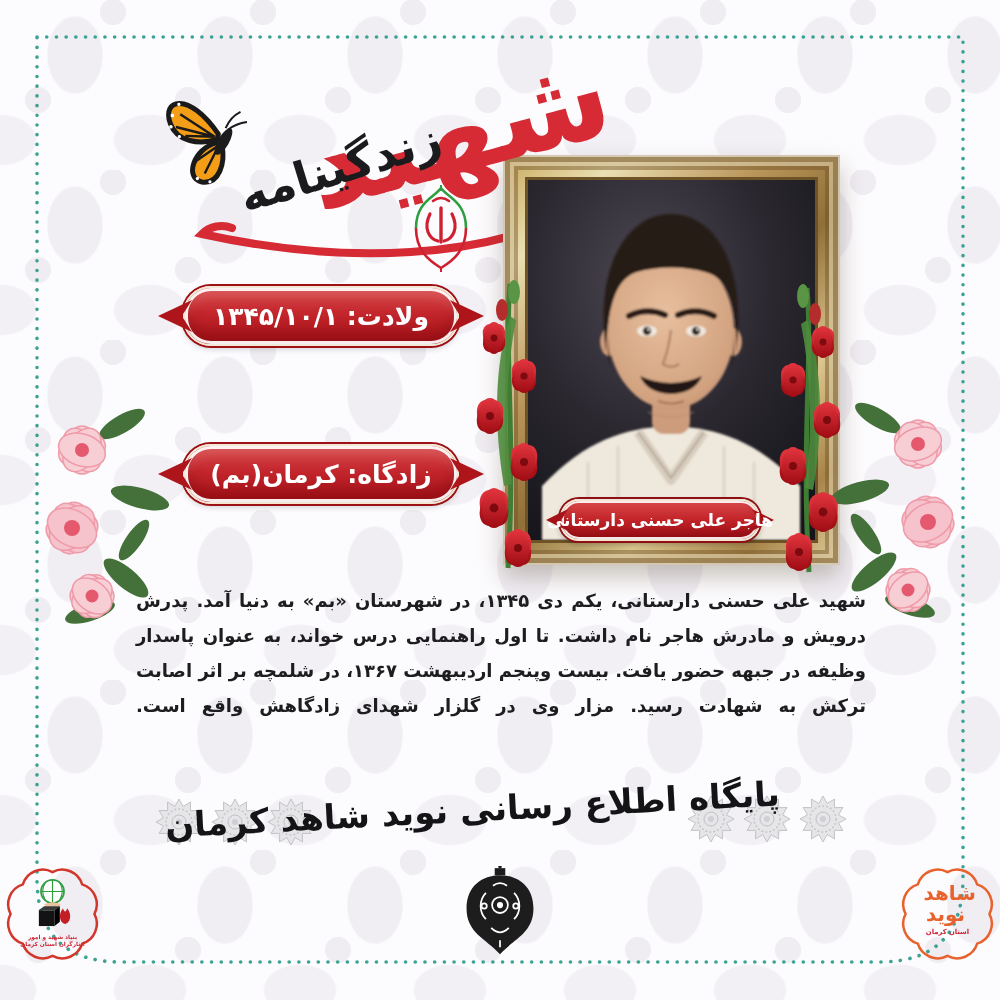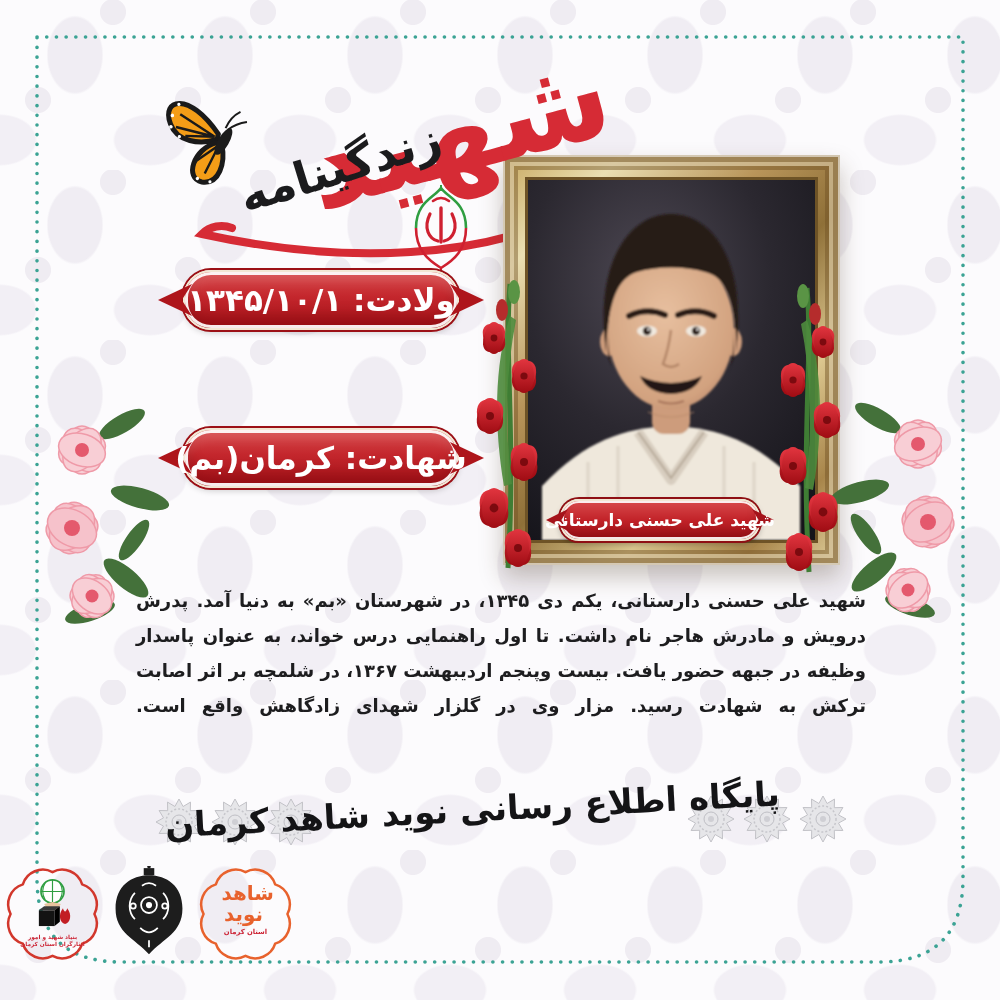--- a/index.html
+++ b/index.html
@@ -34,21 +34,21 @@
   .banner{
     position:absolute;left:183px;width:272px;height:56px;z-index:3;
     border-radius:28px;
     background:linear-gradient(180deg,#d8494b 0%,#c3262c 45%,#a8131a 100%);
     border:2px solid #f2e7d4;
     box-shadow:0 0 0 2px #9c1016, 0 3px 6px rgba(0,0,0,.18),
       inset 0 0 0 3px rgba(255,255,255,.92),
       inset 0 -12px 14px rgba(110,0,6,.35),
       inset 0 10px 10px rgba(255,255,255,.10);
     display:flex;align-items:center;justify-content:center;
-    color:#fff;font-size:31px;font-weight:bold;direction:rtl;white-space:nowrap;
+    color:#fff;font-size:25px;font-weight:bold;direction:rtl;white-space:nowrap;margin-top:16px;
   }
   .banner::before,.banner::after{
     content:"";position:absolute;top:50%;width:34px;height:32px;
     background:#ae151b;transform:translateY(-50%);z-index:-1;
     filter:drop-shadow(0 1px 1px rgba(120,10,12,.6));
   }
   .banner::before{left:-27px;clip-path:polygon(0 50%,100% 0,70% 50%,100% 100%);}
   .banner::after{right:-27px;clip-path:polygon(100% 50%,0 0,30% 50%,0 100%);}
   .banner-1{top:270px;} .banner-2{top:349px;} .banner-3{top:428px;} .banner-4{top:507px;}
   
@@ -102,21 +102,21 @@
     position:absolute;left:220px;top:788px;width:560px;z-index:3;
     text-align:center;font-size:34px;font-weight:bold;color:#141416;
     direction:rtl;white-space:nowrap;transform:rotate(-3deg);
     letter-spacing:-1px;
   }
   .rosettes{position:absolute;display:flex;gap:10px;z-index:2;}
   .rosettes-left{left:156px;top:799px;}
   .rosettes-right{left:688px;top:796px;}
   .logos-row{
     position:absolute;left:0;right:0;top:860px;z-index:3;
-    display:flex;justify-content:flex-start;align-items:flex-start;
+    display:flex;justify-content:space-between;align-items:flex-start;
   }
   .seal-red{color:#d2372c;} .seal-orange{color:#e8622d;}
   .logo-medallion{margin-top:6px;}
 </style>
 </head>
 <body>
 
 <div class="poster">
 
   <svg width="0" height="0" style="position:absolute">
@@ -168,21 +168,21 @@
     <path d="M8,44 C8,66 20,76 33,84 C46,76 58,66 58,44" fill="none" stroke="#cf2030" stroke-width="2.6"></path>
     <path d="M33,1 L33,7" stroke="#2f9e41" stroke-width="2"></path>
     <path d="M33,84 L33,88" stroke="#cf2030" stroke-width="2"></path>
     <path d="M33,24 L33,58" stroke="#cf2030" stroke-width="3.4" stroke-linecap="round"></path>
     <path d="M22,30 C15,44 21,55 30,57" fill="none" stroke="#cf2030" stroke-width="3.2" stroke-linecap="round"></path>
     <path d="M44,30 C51,44 45,55 36,57" fill="none" stroke="#cf2030" stroke-width="3.2" stroke-linecap="round"></path>
     <path d="M25,17 Q33,11 41,17" fill="none" stroke="#cf2030" stroke-width="2.6" stroke-linecap="round"></path>
   </svg>
 
   <div class="banner banner-1">ولادت: ۱۳۴۵/۱۰/۱</div>
-  <div class="banner banner-3">شهادت: کرمان(بم)</div>
+  <div class="banner banner-3">زادگاه: کرمان(بم)</div>
 
   <div class="frame">
     <div class="frame-lip">
       <svg class="photo-svg" viewBox="0 0 287 360" preserveAspectRatio="none">
         <defs>
           <radialGradient id="phBg" cx="42%" cy="28%" r="85%">
             <stop offset="0" stop-color="#4d4853"></stop>
               <stop offset="0.5" stop-color="#2b2830"></stop>
               <stop offset="1" stop-color="#15141a"></stop>
           </radialGradient>
@@ -219,21 +219,21 @@
           <circle cx="169.5" cy="149.5" r="1.2" fill="#fff"></circle>
           <path d="M143,150 C141,166 138,176 135,184 Q143,190 151,184" stroke="#a97b5c" stroke-width="2.4" fill="none" opacity="0.8"></path>
           <path d="M112,196 Q143,210 174,196 Q167,213 143,214 Q119,213 112,196 Z" fill="#241812"></path>
           <path d="M130,221 Q143,226 156,221" stroke="#9c6a52" stroke-width="2.2" fill="none" opacity="0.8"></path>
           <path d="M120,232 Q143,242 166,232" stroke="#b98a6b" stroke-width="1.6" fill="none" opacity="0.5"></path>
         </g>
       </svg>
     </div>
   </div>
 
-  <div class="name-plate">شهید علی حسنی دارستانی</div>
+  <div class="name-plate">هاجر علی حسنی دارستانی</div>
 
   <svg class="glad-left" width="95" height="300" viewBox="0 0 95 300">
     <path d="M46,8 C40,80 52,160 44,292" stroke="#3f7d34" stroke-width="5" fill="none"></path>
     <path d="M46,40 C30,90 30,150 40,210 L48,208 C40,150 42,95 52,44 Z" fill="#4e8c3d" opacity="0.9"></path>
     <ellipse cx="50" cy="16" rx="6" ry="12" fill="#5a9445"></ellipse>
     <ellipse cx="38" cy="34" rx="6" ry="11" fill="#b52c2c"></ellipse>
     <g fill="url(#redG)">
       <g transform="translate(30,62)">
           <ellipse rx="10" ry="15" transform="rotate(-28)"></ellipse>
           <ellipse rx="10" ry="15" transform="rotate(26)"></ellipse>

